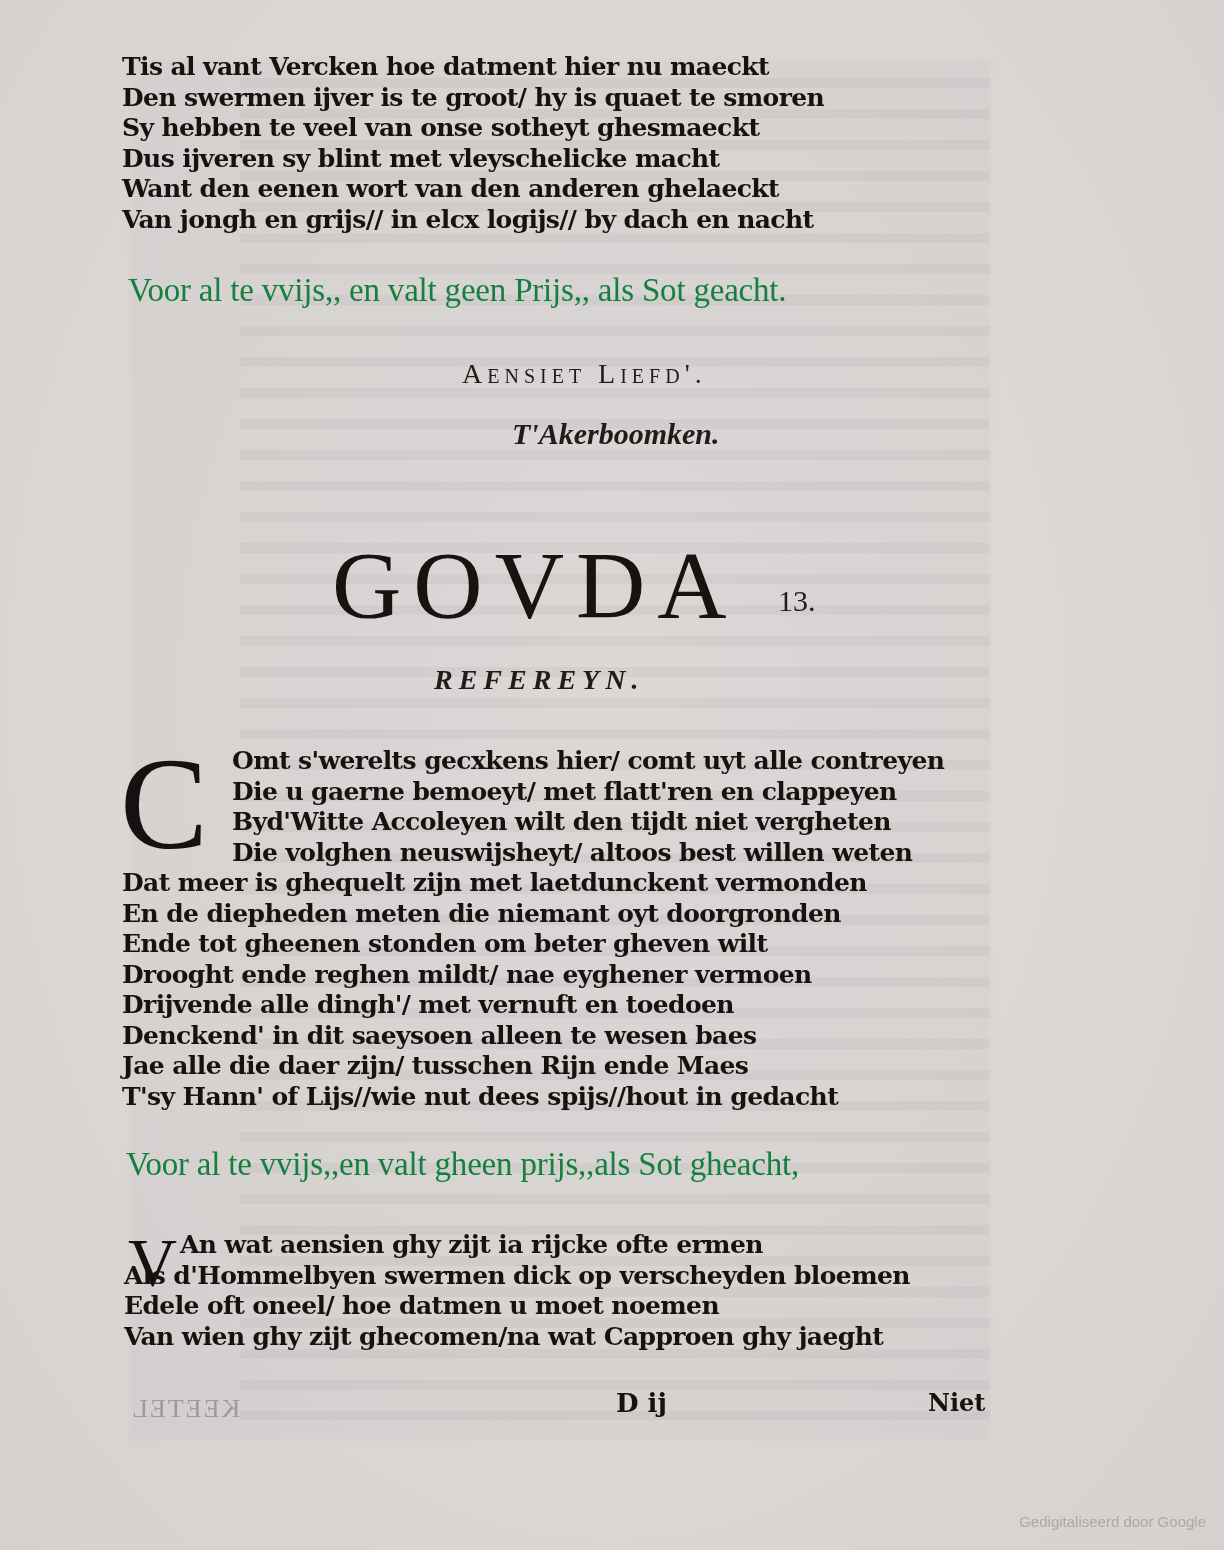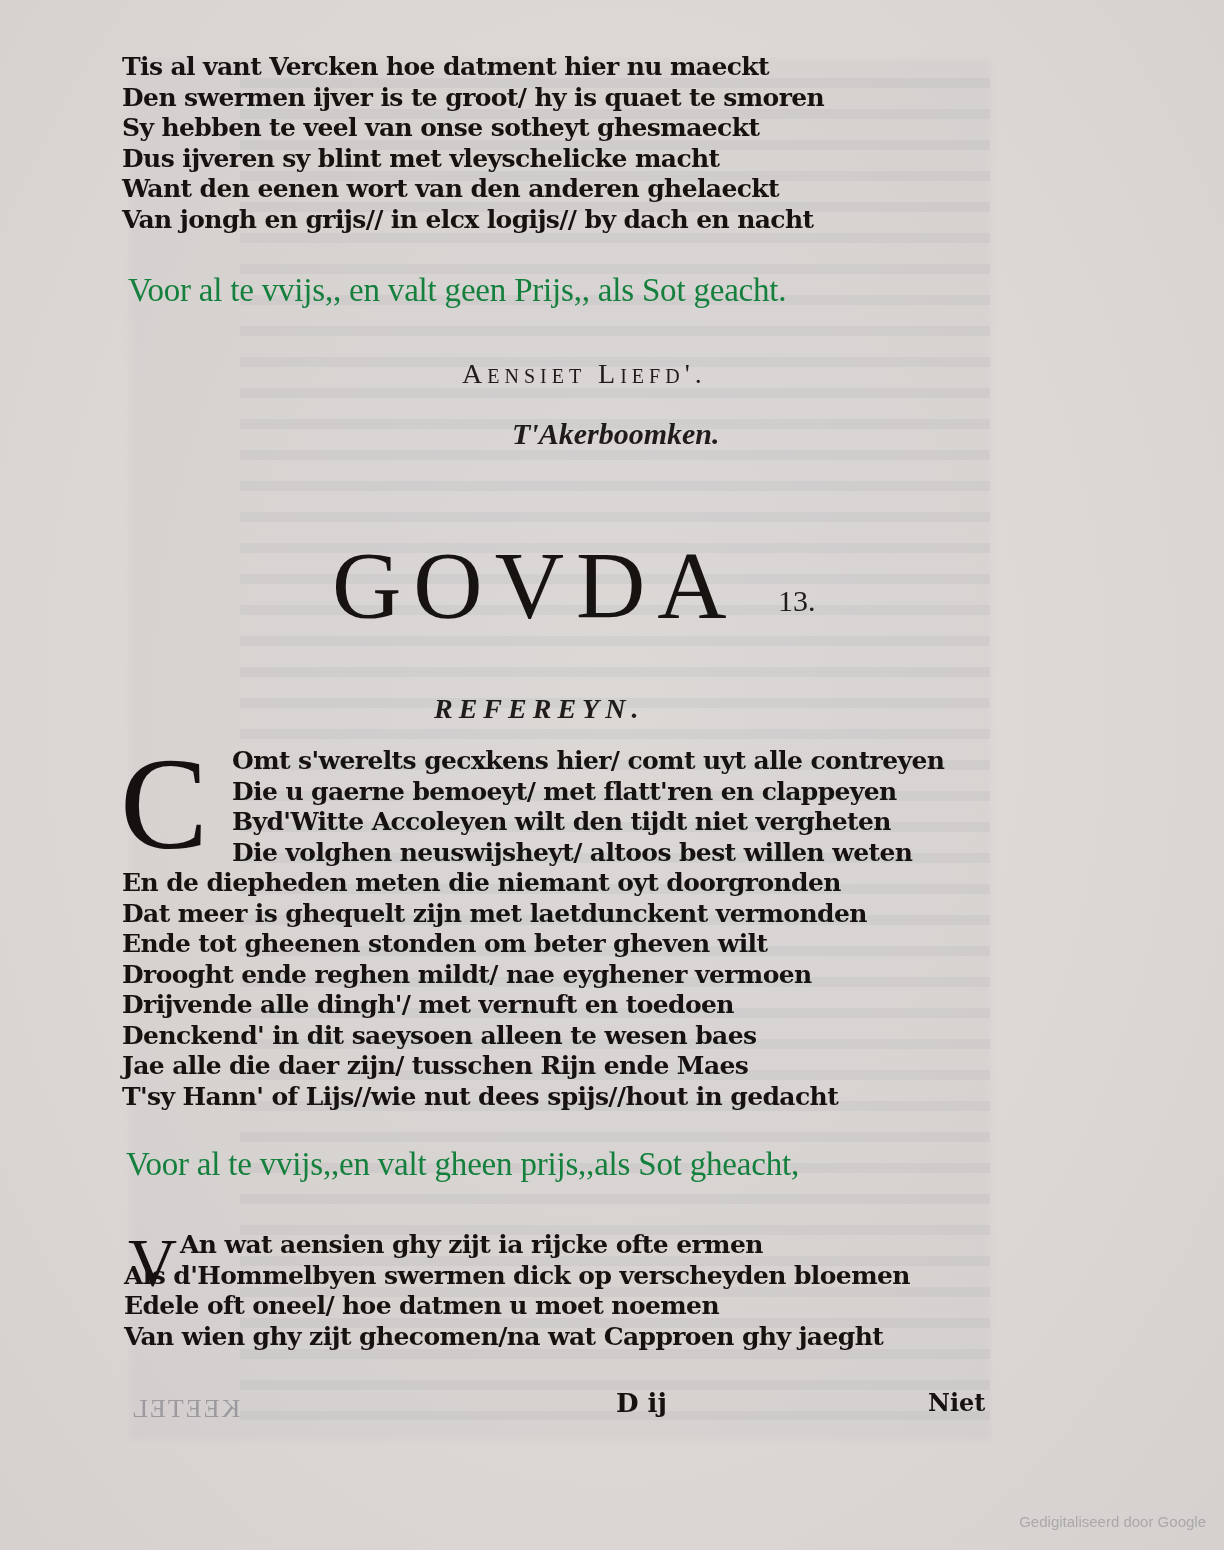--- a/index.html
+++ b/index.html
@@ -96,21 +96,20 @@
   }
   .refrain-heading {
     position: absolute;
     font-family: "Liberation Serif", serif;
     font-style: italic;
     font-weight: bold;
     font-size: 28px;
     letter-spacing: 6px;
     color: #1f1c1a;
     white-space: nowrap;
-    margin-top: 29px;
   }
   .dropcap {
     position: absolute;
     font-family: "Liberation Serif", serif;
     color: #141110;
     line-height: 1;
   }
   .signature {
     position: absolute;
     font-family: "DejaVu Serif", serif;
@@ -165,22 +164,22 @@
 <div class="city-number" style="left:778px; top:584px;">13.</div>
 
 <div class="refrain-heading" style="left:434px; top:664px;">REFEREYN.</div>
 
 <div class="dropcap" style="left:120px; top:738px; font-size:132px;">C</div>
 <div class="blk" style="left:122px; top:746px;">
   <div style="padding-left:110px;">Omt s'werelts gecxkens hier/ comt uyt alle contreyen</div>
   <div style="padding-left:110px;">Die u gaerne bemoeyt/ met flatt'ren en clappeyen</div>
   <div style="padding-left:110px;">Byd'Witte Accoleyen wilt den tijdt niet vergheten</div>
   <div style="padding-left:110px;">Die volghen neuswijsheyt/ altoos best willen weten</div>
+  <div>Dat meer is ghequelt zijn met laetdunckent vermonden</div>
   <div>En de diepheden meten die niemant oyt doorgronden</div>
-  <div>Dat meer is ghequelt zijn met laetdunckent vermonden</div>
   <div>Ende tot gheenen stonden om beter gheven wilt</div>
   <div>Drooght ende reghen mildt/ nae eyghener vermoen</div>
   <div>Drijvende alle dingh'/ met vernuft en toedoen</div>
   <div>Denckend' in dit saeysoen alleen te wesen baes</div>
   <div>Jae alle die daer zijn/ tusschen Rijn ende Maes</div>
   <div>T'sy Hann' of Lijs//wie nut dees spijs//hout in gedacht</div>
 </div>
 <div class="roman" style="left:126px; top:1146px;">Voor al te vvijs,,en valt gheen prijs,,als Sot gheacht,</div>
 
 <div class="dropcap" style="left:128px; top:1228px; font-size:68px;">V</div>

